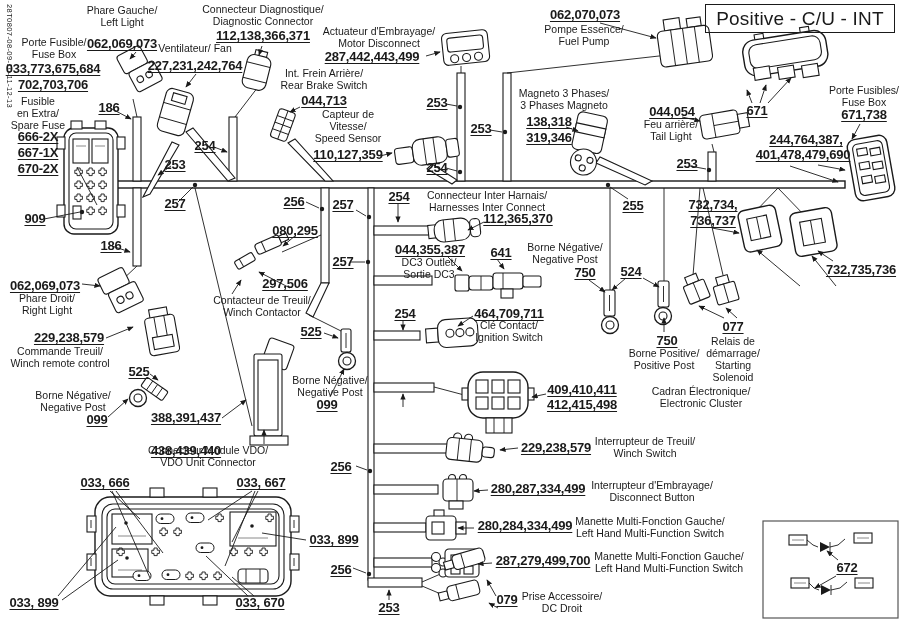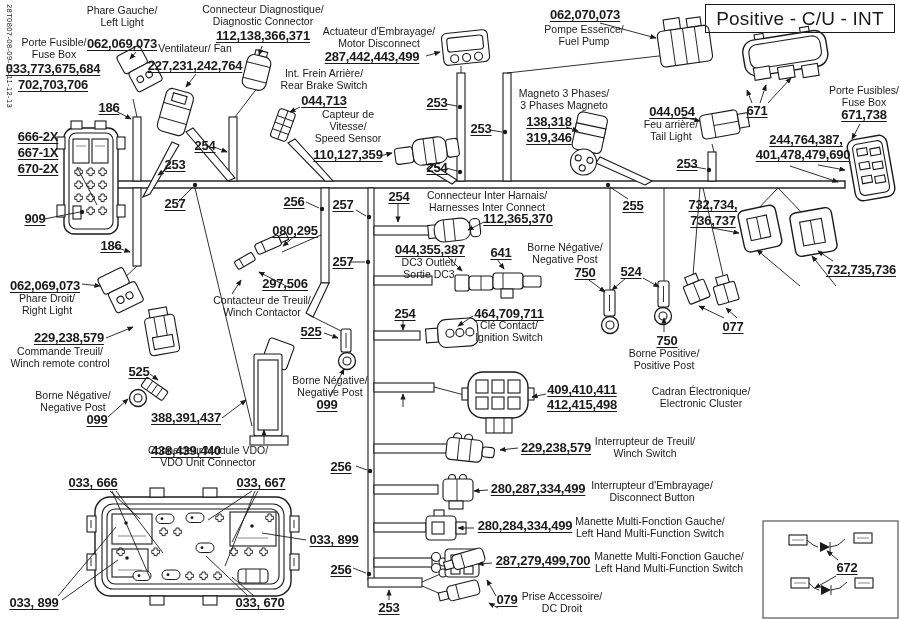--- a/index.html
+++ b/index.html
@@ -544,20 +544,23 @@
 <span class="num" style="left:142px;top:58px;width:106px">227,231,242,764</span>
 
 <span class="nm" style="left:318px;top:26px;width:122px">Actuateur d'Embrayage/
 Motor Disconnect</span>
 <span class="num" style="left:320px;top:49px;width:104px">287,442,443,499</span>
 
 <span class="num" style="left:546px;top:7px;width:78px">062,070,073</span>
 <span class="nm" style="left:542px;top:24px;width:84px">Pompe Essence/
 Fuel Pump</span>
 
+<span class="nm" style="left:4px;top:96px;width:68px">Fusible
+en Extra/
+Spare Fuse</span>
 <span class="num" style="left:10px;top:129px;width:56px">666-2X</span>
 <span class="num" style="left:10px;top:145px;width:56px">667-1X</span>
 <span class="num" style="left:10px;top:161px;width:56px">670-2X</span>
 
 <span class="nm" style="left:276px;top:68px;width:96px">Int. Frein Arrière/
 Rear Brake Switch</span>
 <span class="num" style="left:286px;top:93px;width:76px">044,713</span>
 
 <span class="nm" style="left:308px;top:109px;width:80px">Capteur de
 Vitesse/
@@ -617,21 +620,21 @@
 
 <span class="nm" style="left:288px;top:375px;width:84px">Borne Négative/
 Negative Post</span>
 <span class="num" style="left:312px;top:397px;width:30px">099</span>
 
 <span class="num" style="left:148px;top:410px;width:76px">388,391,437</span>
 <span class="num" style="left:148px;top:443px;width:76px">438,439,440</span>
 <span class="nm" style="left:144px;top:445px;width:128px">Connecteur Module VDO/
 VDO Unit Connector</span>
 
-<span class="num" style="left:66px;top:475px;width:54px">033, 666</span>
+<span class="num" style="left:78px;top:475px;width:54px">033, 666</span>
 <span class="num" style="left:234px;top:475px;width:54px">033, 667</span>
 <span class="num" style="left:306px;top:532px;width:56px">033, 899</span>
 <span class="num" style="left:6px;top:595px;width:56px">033, 899</span>
 <span class="num" style="left:232px;top:595px;width:56px">033, 670</span>
 
 <span class="num" style="left:386px;top:189px;width:26px">254</span>
 <span class="nm" style="left:422px;top:190px;width:130px">Connecteur Inter Harnais/
 Harnesses Inter Connect</span>
 <span class="num" style="left:478px;top:211px;width:80px">112,365,370</span>
 
@@ -648,20 +651,24 @@
 <span class="num" style="left:392px;top:306px;width:26px">254</span>
 <span class="num" style="left:468px;top:306px;width:82px">464,709,711</span>
 <span class="nm" style="left:468px;top:320px;width:82px">Clé Contact/
 Ignition Switch</span>
 
 <span class="num" style="left:650px;top:333px;width:34px">750</span>
 <span class="nm" style="left:620px;top:348px;width:88px">Borne Positive/
 Positive Post</span>
 
 <span class="num" style="left:716px;top:319px;width:34px">077</span>
+<span class="nm" style="left:698px;top:336px;width:70px">Relais de
+démarrage/
+Starting
+Solenoid</span>
 
 <span class="num" style="left:684px;top:197px;width:58px">732,734,</span>
 <span class="num" style="left:684px;top:213px;width:58px">736,737</span>
 <span class="num" style="left:818px;top:262px;width:86px">732,735,736</span>
 
 <span class="num" style="left:546px;top:382px;width:72px">409,410,411</span>
 <span class="num" style="left:546px;top:397px;width:72px">412,415,498</span>
 <span class="nm" style="left:618px;top:386px;width:166px">Cadran Électronique/
 Electronic Cluster</span>
 

